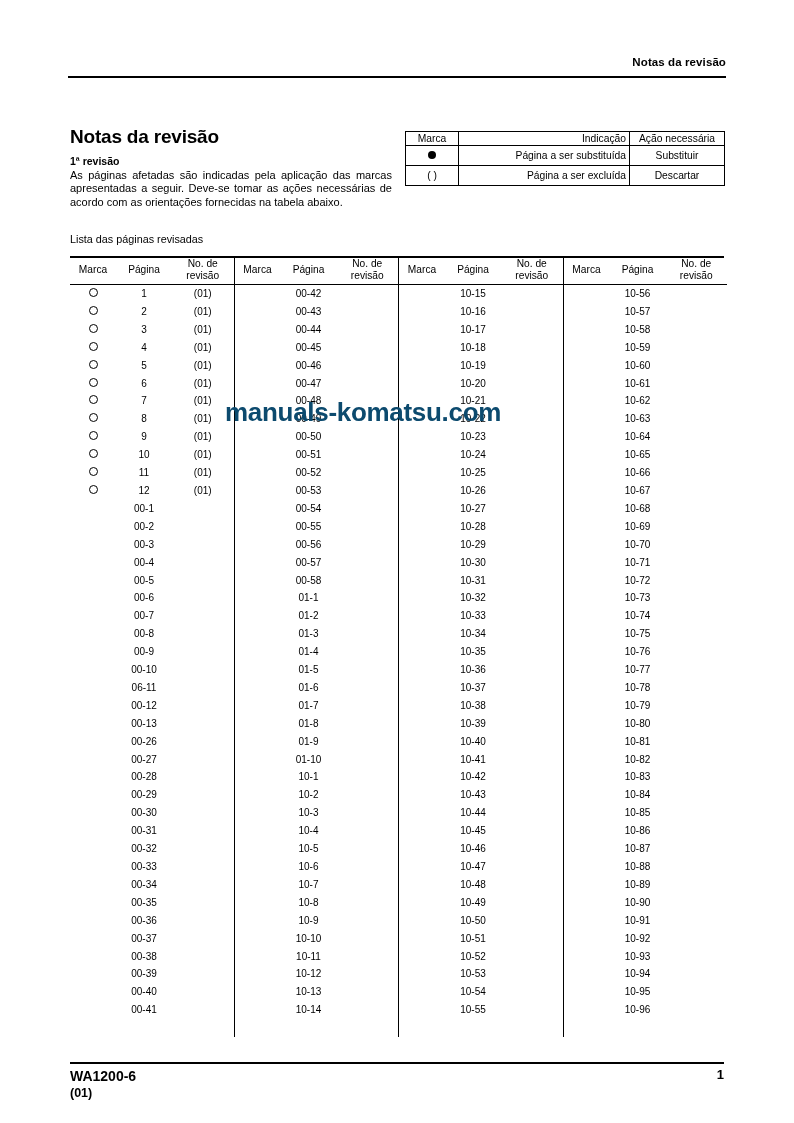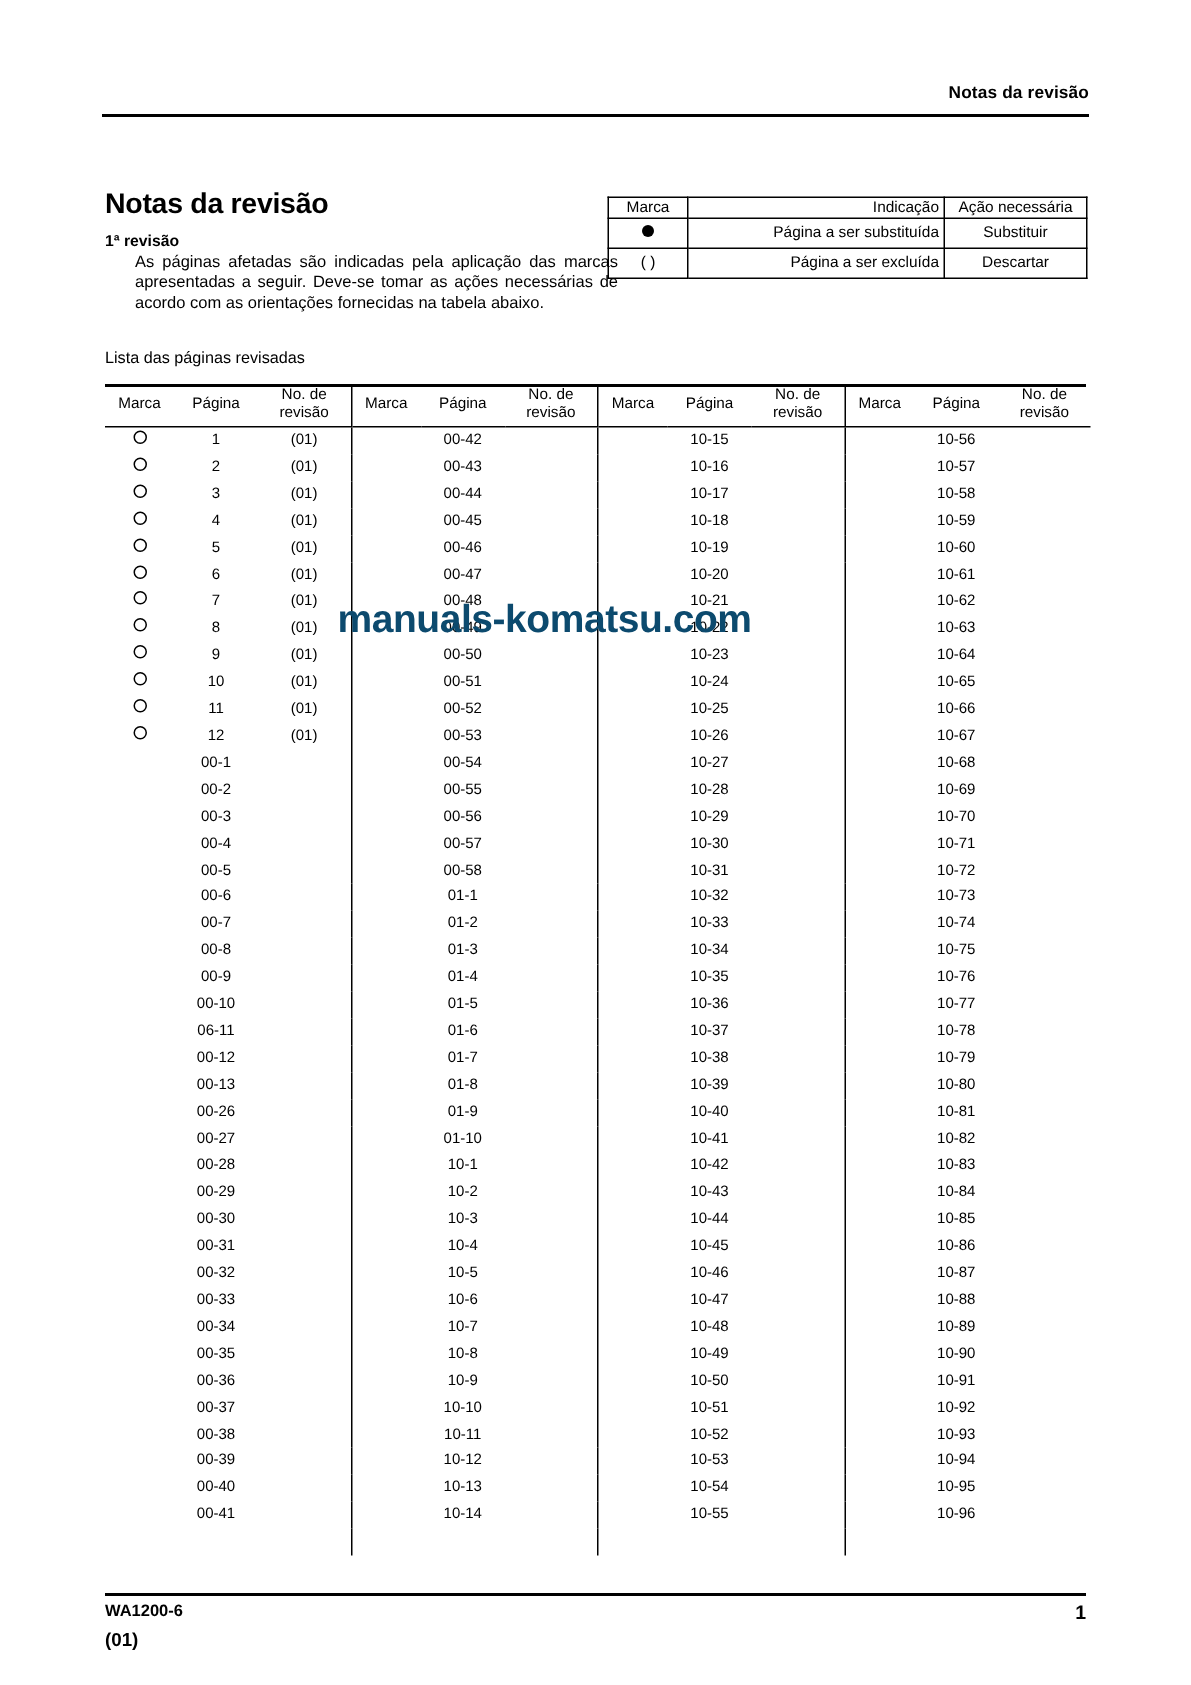--- a/index.html
+++ b/index.html
@@ -45,21 +45,20 @@
     left:70px; top:155px;
     font-size:10.5px;
     font-weight:bold;
   }
   .intro{
     position:absolute;
     left:70px; top:169px; width:322px;
     font-size:11px;
     line-height:13.4px;
     text-align:justify;
-    margin-left:20px;
   }
   .listlabel{
     position:absolute;
     left:70px; top:233px;
     font-size:10.8px;
     font-weight:normal;
   }
 
   
   .legend{
@@ -131,21 +130,21 @@
     position:absolute;
     left:70px; width:654px; height:1.8px;
     background:#000;
     top:256px;
   }
 
   
   .footer-model{
     position:absolute;
     left:70px; top:1068px;
-    font-size:11px;
+    font-size:14px;
     font-weight:bold;
   }
   .footer-rev{
     position:absolute;
     left:70px; top:1086px;
     font-size:12.5px;
     font-weight:bold;
   }
   .footer-page{
     position:absolute;

